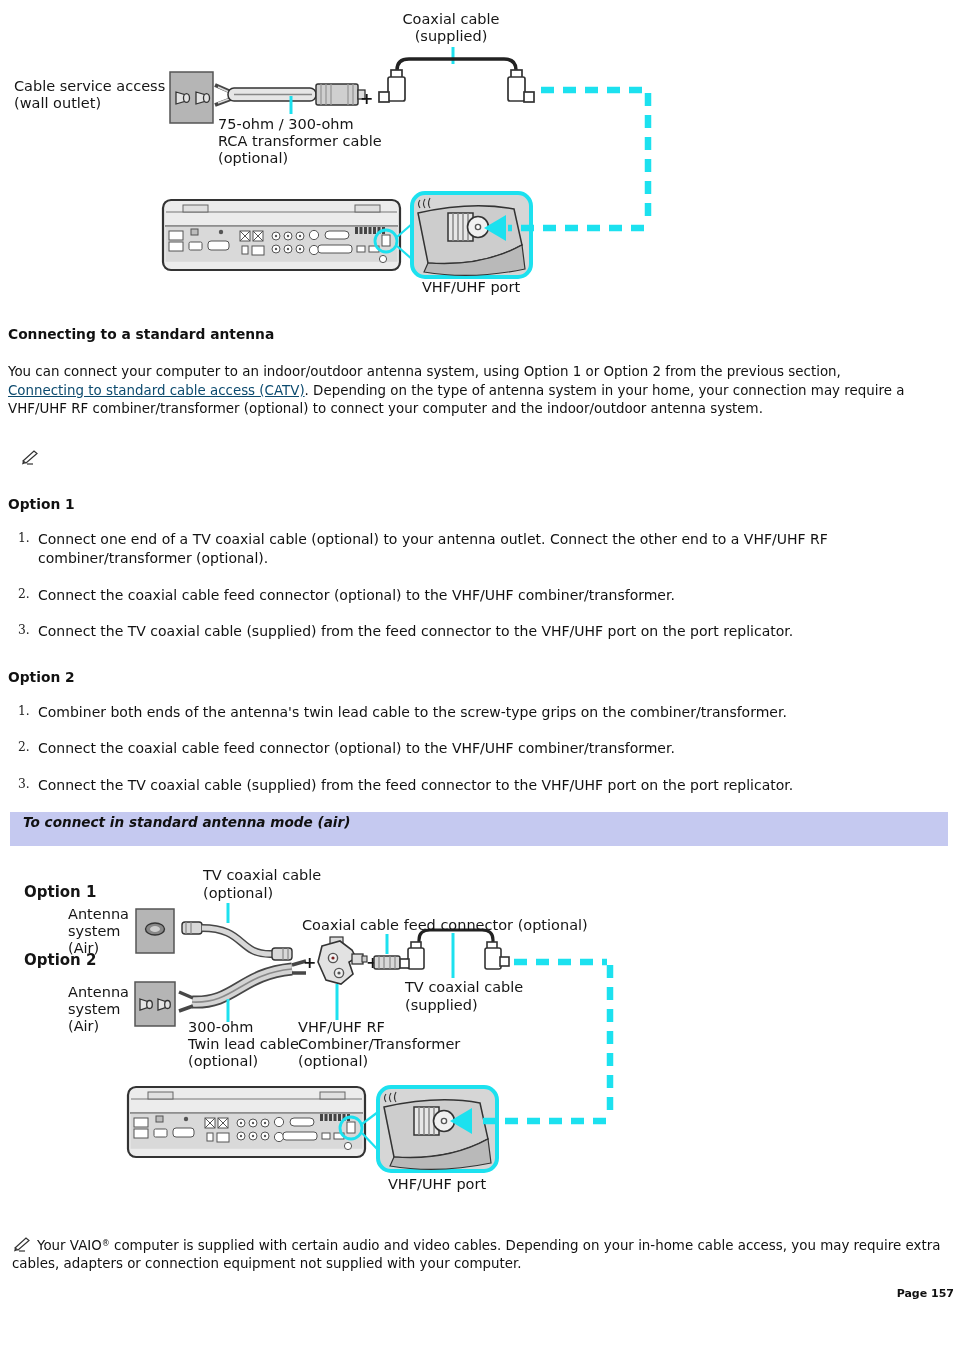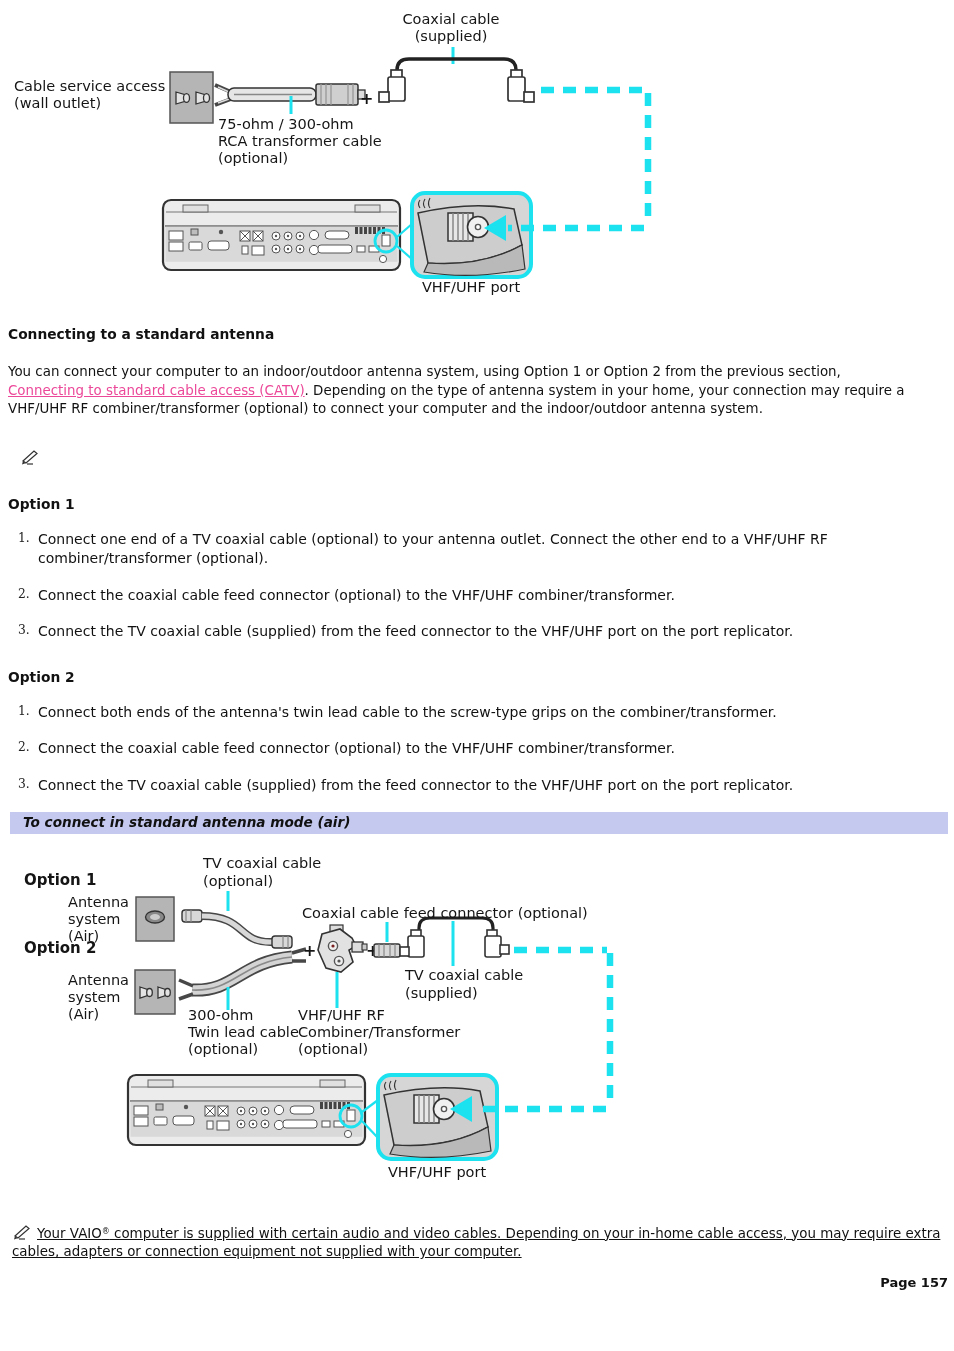--- a/index.html
+++ b/index.html
@@ -16,36 +16,36 @@
   .dlabel{font-size:14.5px;}
   .dbold{font-size:15px;font-weight:bold;}
   .plus{font-size:16px;font-weight:bold;}
   .cyan-line{stroke:#1ce1ef;stroke-width:3;fill:none;}
   .cyan-thin{stroke:#1ce1ef;stroke-width:2.2;fill:none;}
   .cyan-dash{stroke:#1ce1ef;stroke-width:6.5;fill:none;stroke-dasharray:13 9;}
   .cyan-fill{fill:#1ce1ef;stroke:none;}
   .content{padding:0 8px;}
   h3.sec-head{font-size:13.8px;font-weight:bold;margin:26px 0 0 0;}
   .intro{font-size:13.4px;line-height:18.6px;margin:21px 0 0 0;max-width:908px;}
-  a.doclink{color:#ec4899;text-decoration:underline;}
+  a.doclink{color:#0c4a6e;text-decoration:underline;}
   .note{font-size:13.4px;line-height:18.6px;margin:31px 0 0 0;max-width:936px;padding-left:12px;}
   .note-icon{display:inline-block;vertical-align:-2px;margin-right:6px;}
   .opt-head{font-size:13.8px;font-weight:bold;margin:28px 0 0 0;}
   .steps{margin-top:4px;}
   .step{display:flex;margin-top:18px;}
   .step-num{width:30px;flex:0 0 30px;font-family:"DejaVu Serif","Liberation Serif",serif;font-size:12.3px;color:#222;padding-top:1px;text-align:left;padding-left:10px;box-sizing:border-box;}
   .step-text{flex:1;font-size:14px;line-height:18.6px;max-width:892px;}
   .banner{
-    margin:17px 0 0 10px;width:925px;height:22px;line-height:21px;
+    margin:17px 0 0 10px;width:925px;height:34px;line-height:21px;
     background:#c5c9f0;font-size:13.6px;font-weight:bold;font-style:italic;
     padding-left:13px;
   }
-  .note2{font-size:13.4px;line-height:18.6px;margin:33px 0 0 0;max-width:936px;padding-left:12px;text-decoration:underline;}
+  .note2{font-size:13.4px;line-height:18.6px;margin:33px 0 0 0;max-width:936px;padding-left:12px;}
   .sup-reg{font-size:8px;vertical-align:4px;}
-  .page-num{font-size:13px;font-weight:bold;text-align:right;padding-right:6px;margin-top:13px;}
+  .page-num{font-size:11px;font-weight:bold;text-align:right;margin-top:13px;}
 </style>
 </head>
 <body>
 
 <div class="page">
 
   <svg width="954" height="300" viewBox="0 0 954 300">
     <defs>
 
       <g id="prep">
@@ -199,21 +199,21 @@
       <div class="step">
         <span class="step-num">3.</span>
         <span class="step-text">Connect the TV coaxial cable (supplied) from the feed connector to the VHF/UHF port on the port replicator.</span>
       </div>
     </div>
 
     <h3 class="opt-head">Option 2</h3>
     <div class="steps">
       <div class="step">
         <span class="step-num">1.</span>
-        <span class="step-text">Connect both ends of the antenna's twin lead cable to the screw-type grips on the combiner/transformer.</span>
+        <span class="step-text">Combiner both ends of the antenna's twin lead cable to the screw-type grips on the combiner/transformer.</span>
       </div>
       <div class="step">
         <span class="step-num">2.</span>
         <span class="step-text">Connect the coaxial cable feed connector (optional) to the VHF/UHF combiner/transformer.</span>
       </div>
       <div class="step">
         <span class="step-num">3.</span>
         <span class="step-text">Connect the TV coaxial cable (supplied) from the feed connector to the VHF/UHF port on the port replicator.</span>
       </div>
     </div>

